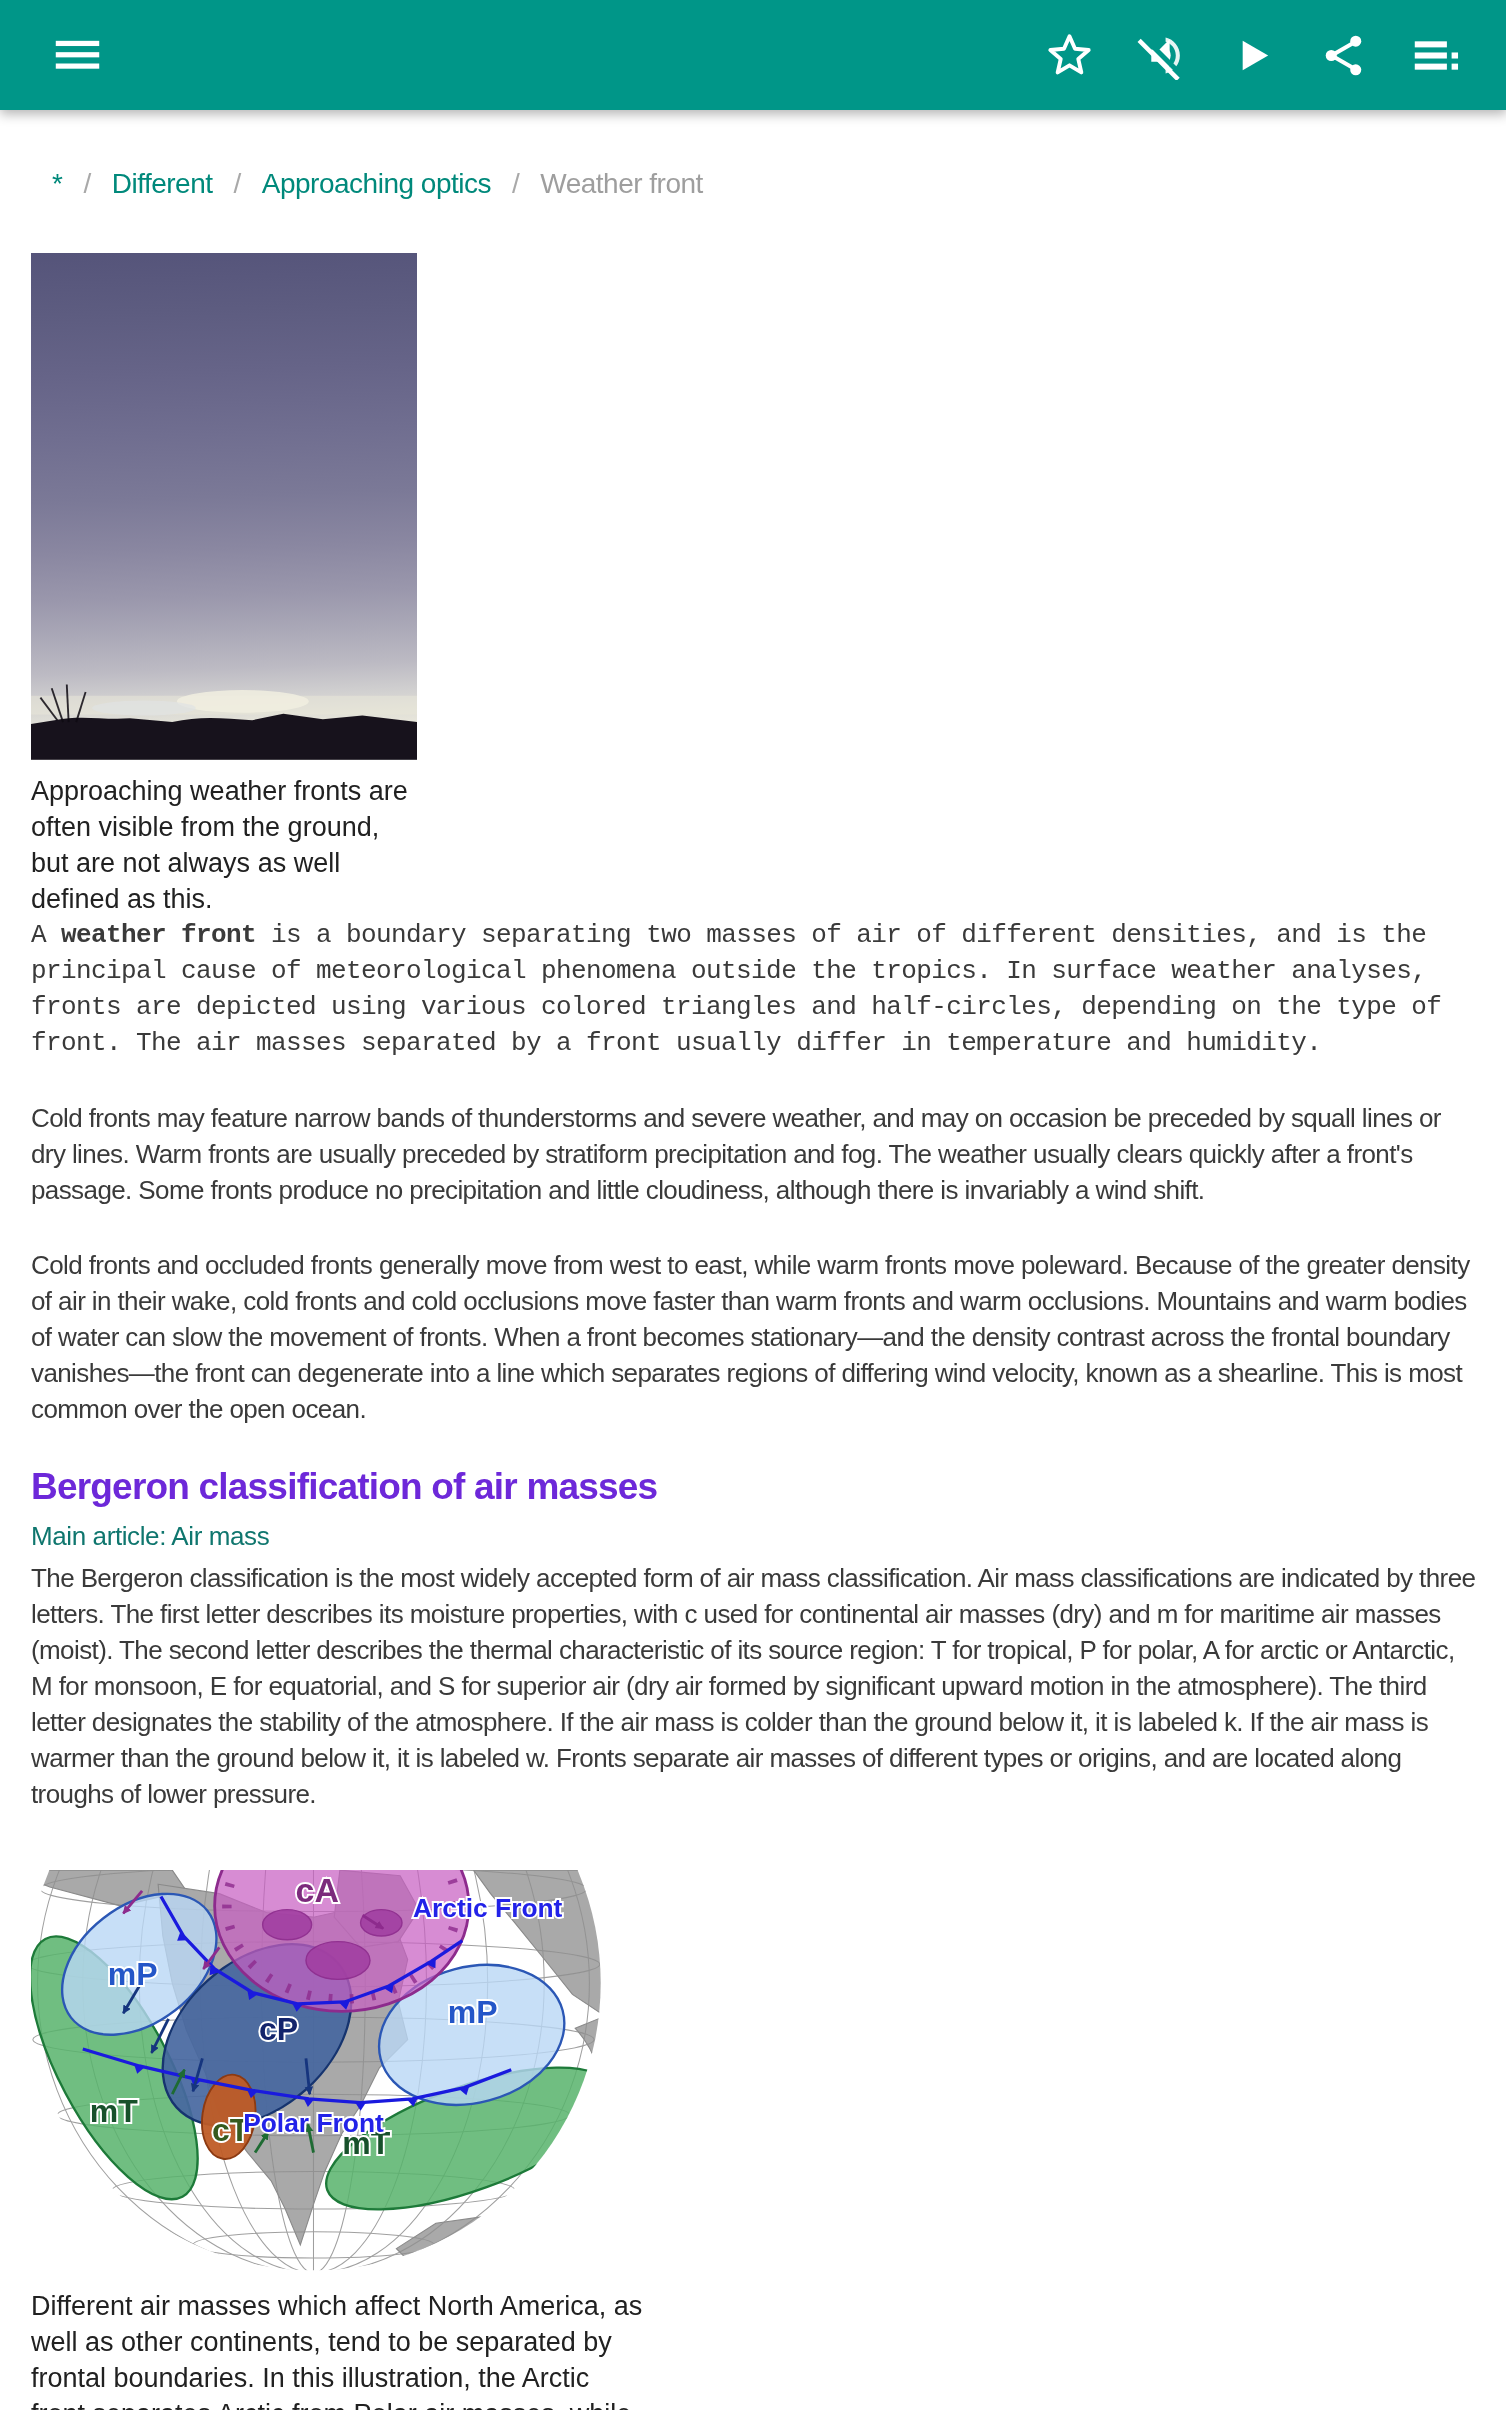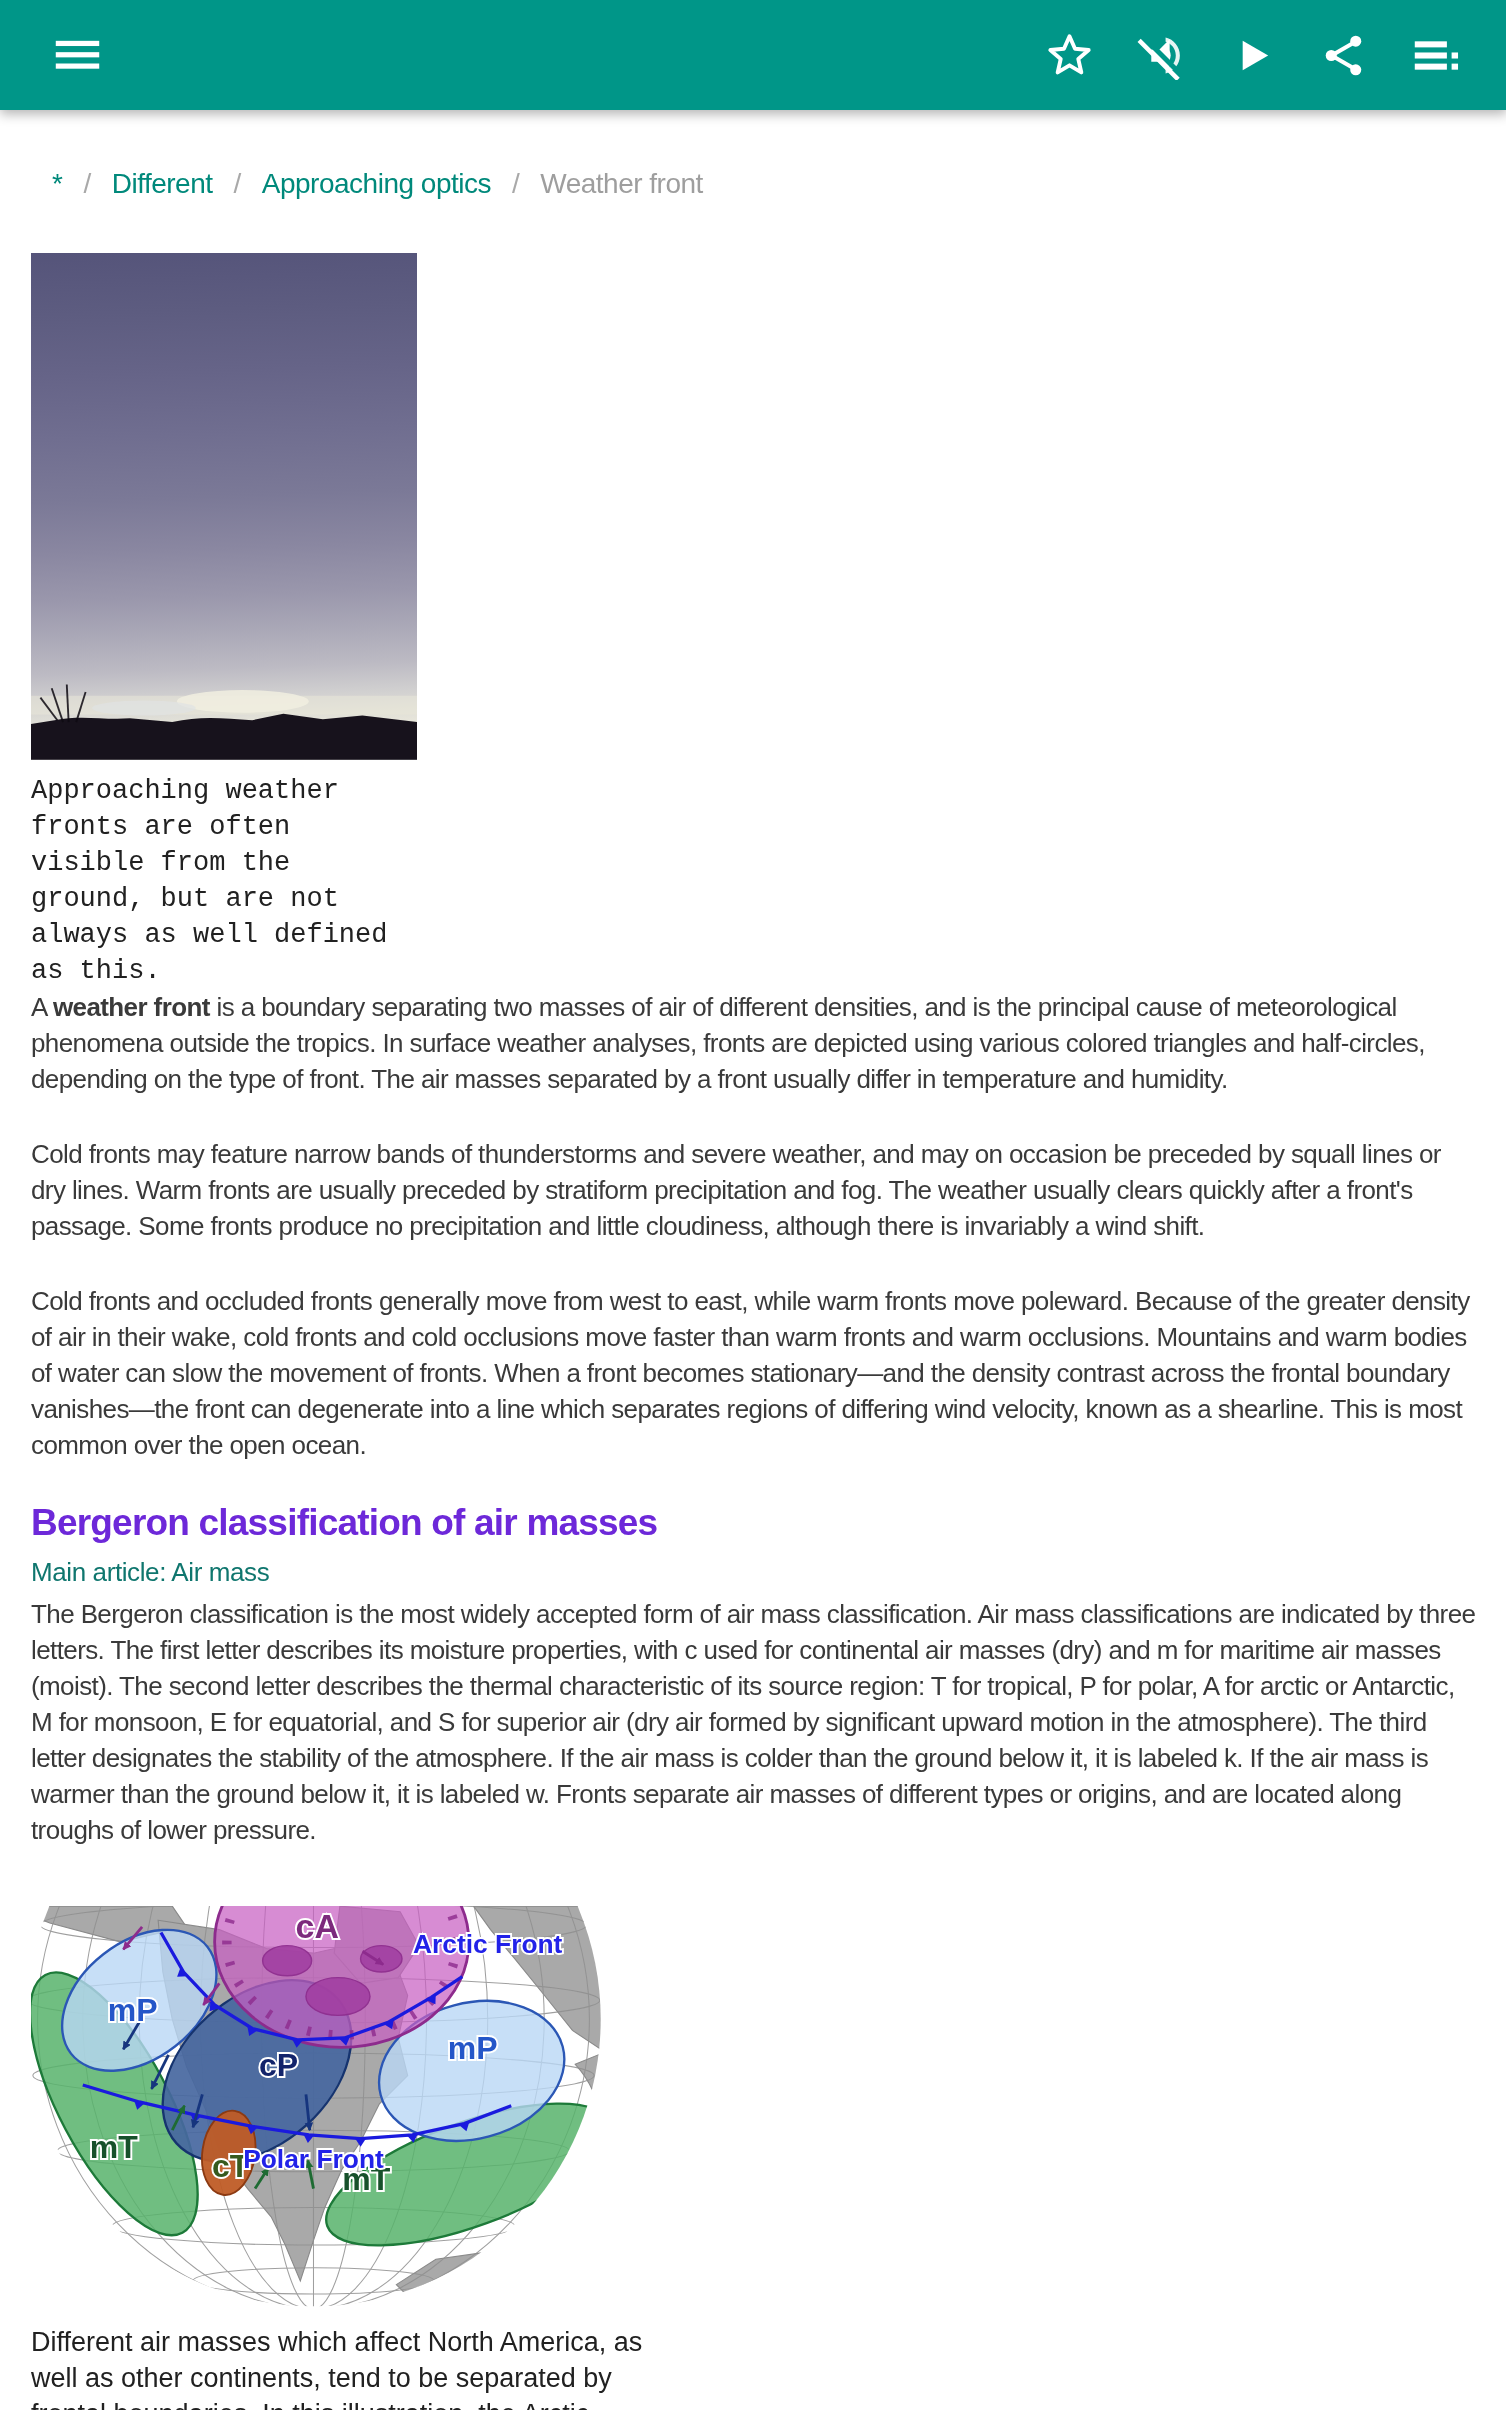--- a/index.html
+++ b/index.html
@@ -23,25 +23,25 @@
   
   .content { padding:0 31px; }
 
   .lead-photo { margin-top:53px; width:386px; height:507px; position:relative; overflow:hidden;
     background:linear-gradient(178deg,
       #55547a 0%, #5d5c80 12%, #666488 24%, #706e90 36%, #7b7997 48%,
       #8a87a1 58%, #9a97ac 67%, #aaa8b7 74%, #bcbac3 81%, #cfcecf 86%,
       #e2e1d8 91%, #eceadd 94%, #d8d9d2 97%, #c9ccc8 100%); }
   .lead-photo svg { position:absolute; left:0; bottom:0; display:block; }
 
-  .caption { width:379px; margin-top:13px; font-size:27px; line-height:36px; color:#212121;font-family:Liberation Mono, monospace; }
+  .caption { width:379px; margin-top:13px; font-size:27px; line-height:36px; color:#212121; }
 
   .bodytext { font-size:26px; line-height:36px; color:#3a3a3a; letter-spacing:-0.6px; }
   .bodytext p { margin:0 0 39px 0; }
-  .para-first { margin-top:7.5px; }
+  .para-first { margin-top:7.5px;font-family:Liberation Mono, monospace; }
   b.inline-bold { font-weight:700; }
 
   h2.section-heading { font-size:37px; font-weight:700; color:#6d28d9; letter-spacing:-0.8px;
     margin:14px 0 13px 0; }
   .main-article-note { font-size:26px; color:#0f766e; letter-spacing:-0.4px; margin-bottom:8px; }
 
   .figure-globe { margin-top:58px; width:581px; }
   .figure-globe svg { display:block; }
   .caption-wide { width:612px; margin-top:11.3px; font-size:27px; line-height:36px; color:#212121; }
 

